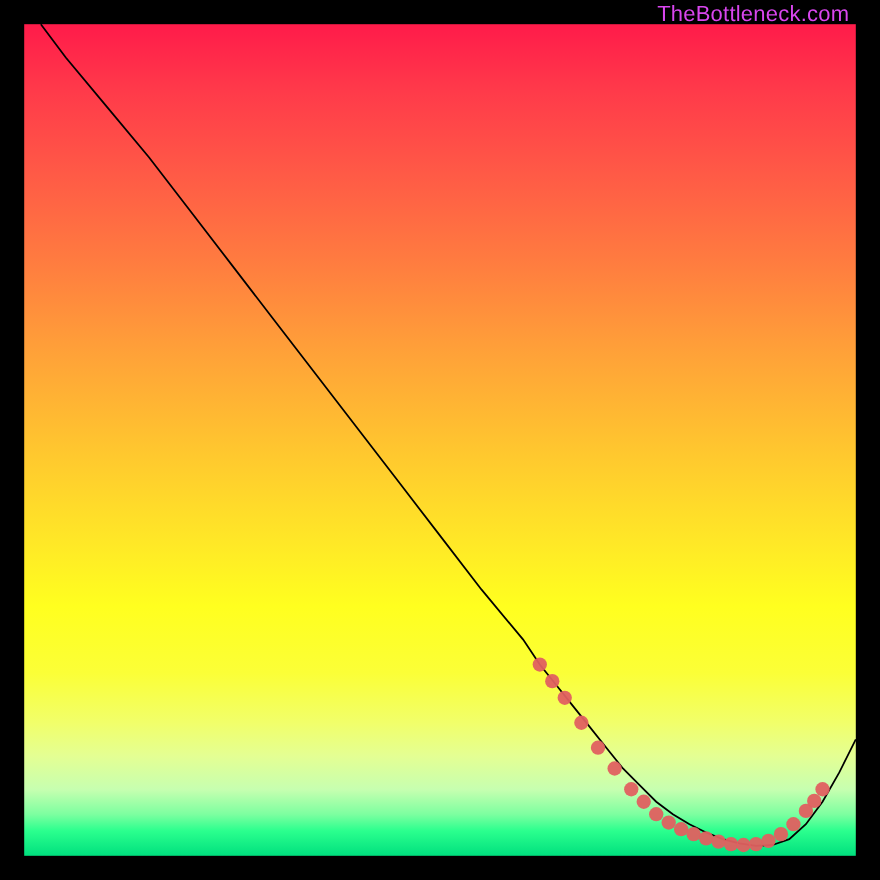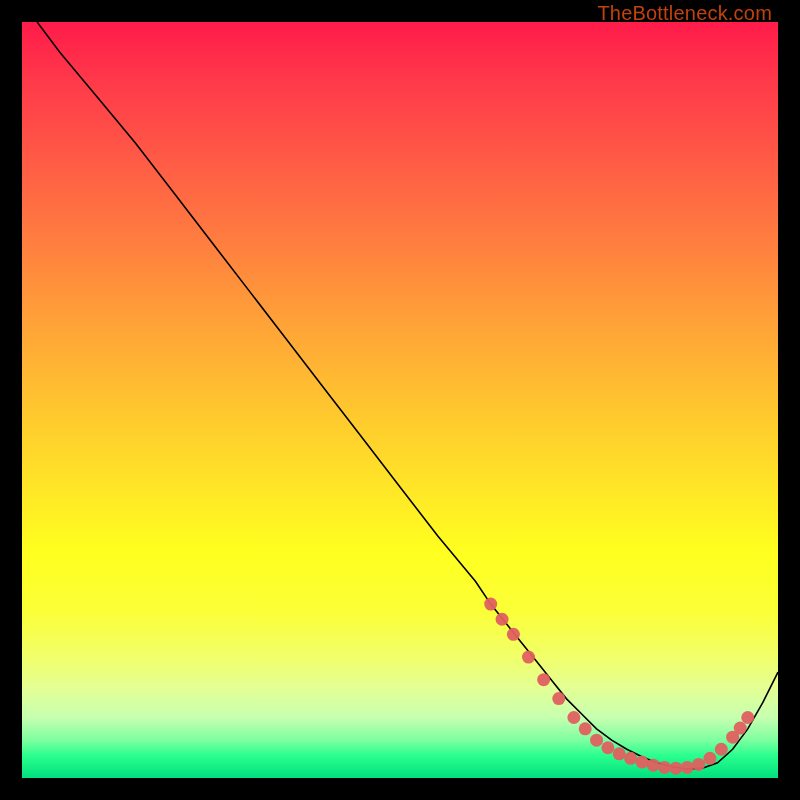--- a/index.html
+++ b/index.html
@@ -40,21 +40,21 @@
       #c7ffb0 92%,
       #7dffa0 95%,
       #2bff8e 97%,
       #00e07e 100%
     );
   }
   .watermark {
     position: absolute;
     top: 2px;
     right: 28px;
-    color: #c2410c;
+    color: #d946ef;
     font-size: 20px;
     font-weight: 500;
     letter-spacing: 0.2px;
     user-select: none;
     pointer-events: none;
   }
   svg.curve {
     position: absolute;
     left: 0;
     top: 0;

